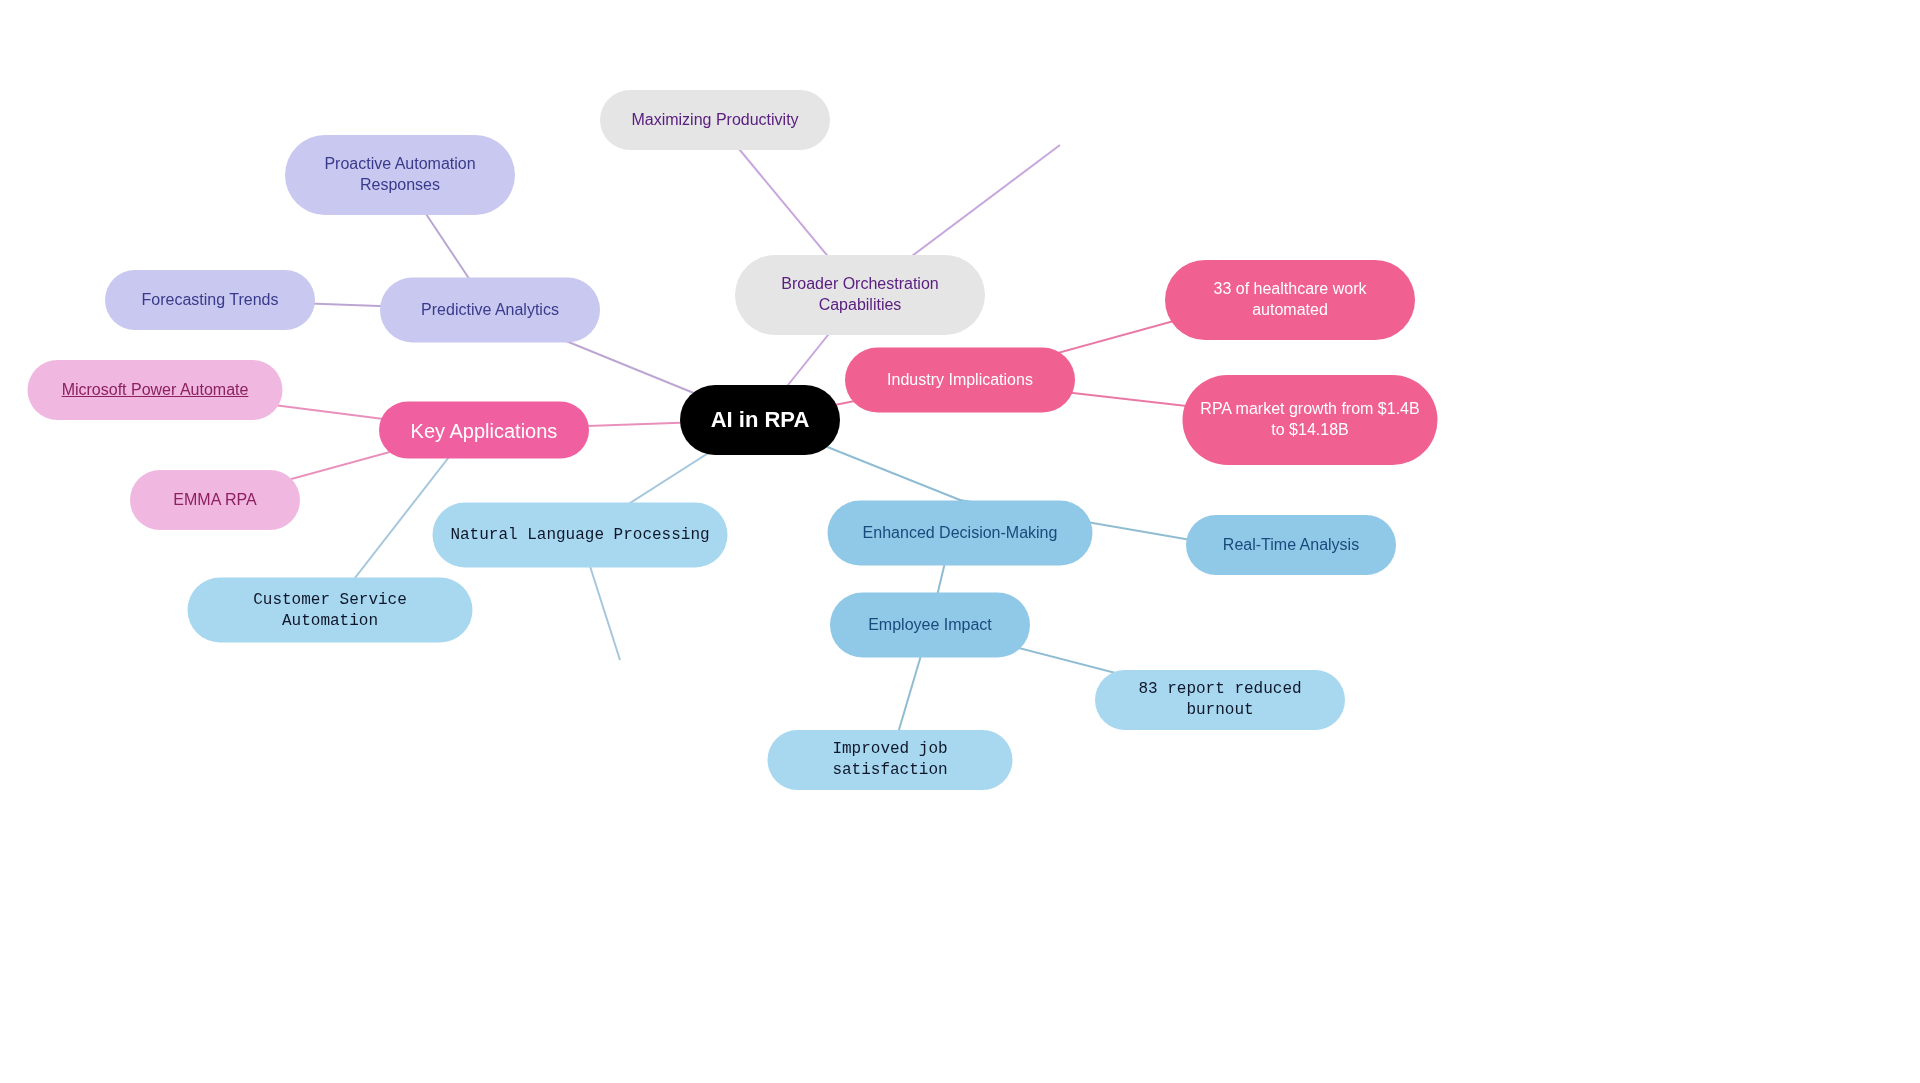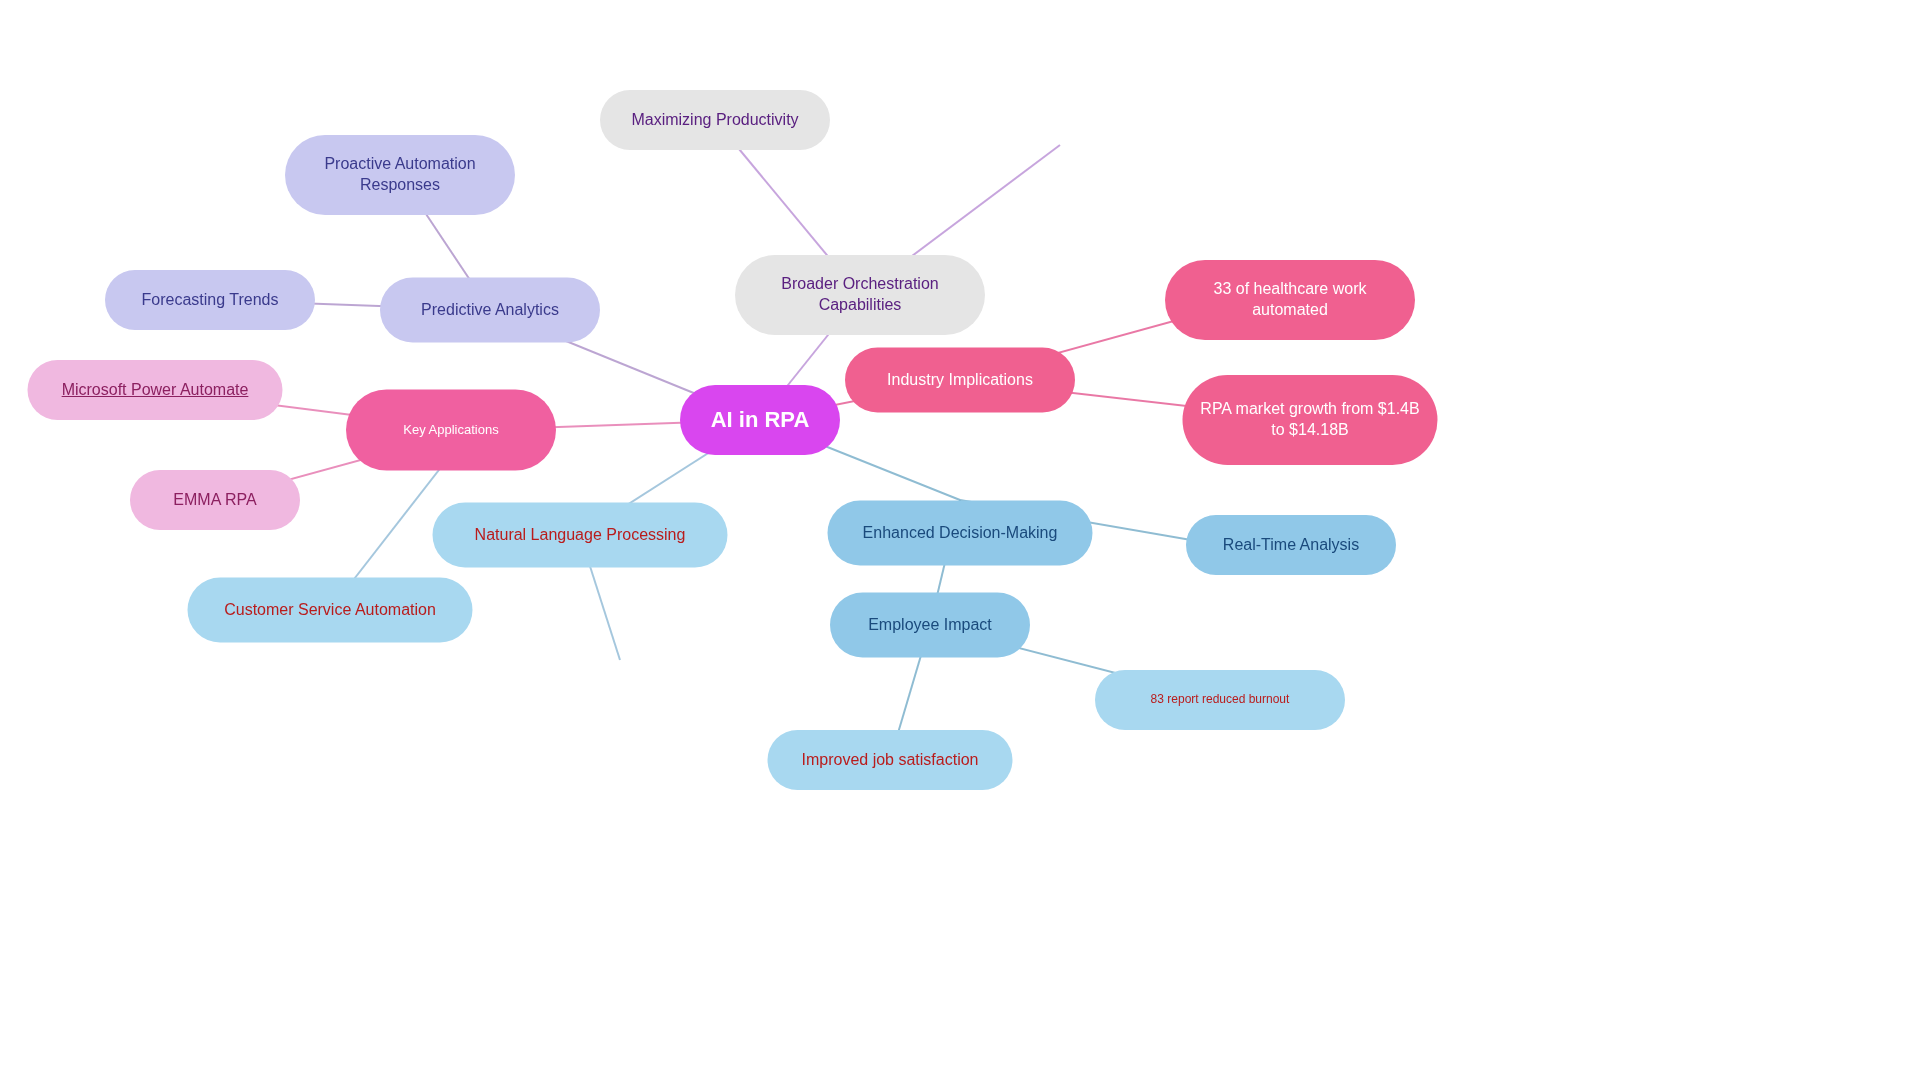--- a/index.html
+++ b/index.html
@@ -28,21 +28,21 @@
       border-radius: 50px;
       display: flex;
       align-items: center;
       justify-content: center;
       text-align: center;
       font-weight: 500;
       cursor: default;
       transform: translate(-50%, -50%);
     }
     .node-center {
-      background: #d946ef;
+      background: #000000;
       color: #ffffff;
       font-size: 22px;
       font-weight: 600;
       width: 160px;
       height: 70px;
       border-radius: 40px;
     }
     .node-purple {
       background: #c8c8f0;
       color: #3a3a8c;
@@ -59,22 +59,23 @@
       color: #fff;
       font-size: 17px;
     }
     .node-pink-hot {
       background: #f06090;
       color: #fff;
       font-size: 17px;
     }
     .node-blue {
       background: #a8d8f0;
-      color: #b91c1c;
+      color: #0f172a;
       font-size: 17px;
+      font-family: Liberation Mono, monospace;
     }
     .node-blue-dark {
       background: #90c8e8;
       color: #1a4a7c;
       font-size: 17px;
     }
     .node-lavender {
       background: #e5e5e5;
       color: #5a2080;
       font-size: 17px;
@@ -104,28 +105,28 @@
       <line x1="960" y1="500" x2="1220" y2="545" stroke="#60a0c0" stroke-width="2" opacity="0.7"></line>
       <line x1="960" y1="500" x2="930" y2="625" stroke="#60a0c0" stroke-width="2" opacity="0.7"></line>
       <line x1="930" y1="625" x2="890" y2="760" stroke="#60a0c0" stroke-width="2" opacity="0.7"></line>
       <line x1="930" y1="625" x2="1220" y2="700" stroke="#60a0c0" stroke-width="2" opacity="0.7"></line>
     </svg>
 
 <div class="node node-center" style="left: 760px; top: 420px; width: 160px; height: 70px;">AI in RPA</div>
     <div class="node node-purple" style="left: 490px; top: 310px; width: 220px; height: 65px; font-size: 16px; line-height: 1.3; padding: 8px 14px;">Predictive Analytics</div>
     <div class="node node-purple" style="left: 400px; top: 175px; width: 230px; height: 80px; font-size: 16px; line-height: 1.3; padding: 8px 14px;">Proactive Automation Responses</div>
     <div class="node node-purple" style="left: 210px; top: 300px; width: 210px; height: 60px; font-size: 16px; line-height: 1.3; padding: 8px 14px;">Forecasting Trends</div>
-    <div class="node node-pink-bright" style="left: 451px; top: 430px; width: 210px; height: 81px; font-size: 13px; line-height: 1.3; padding: 8px 14px;">Key Applications</div>
+    <div class="node node-pink-bright" style="left: 484px; top: 430px; width: 210px; height: 57px; font-size: 20px; line-height: 1.3; padding: 8px 14px;">Key Applications</div>
     <div class="node node-pink-light" style="left: 155px; top: 390px; width: 255px; height: 60px; font-size: 16px; line-height: 1.3; padding: 8px 14px; text-decoration: underline;">Microsoft Power Automate</div>
     <div class="node node-pink-light" style="left: 215px; top: 500px; width: 170px; height: 60px; font-size: 16px; line-height: 1.3; padding: 8px 14px;">EMMA RPA</div>
     <div class="node node-blue" style="left: 330px; top: 610px; width: 285px; height: 65px; font-size: 16px; line-height: 1.3; padding: 8px 14px;">Customer Service Automation</div>
     <div class="node node-blue" style="left: 580px; top: 535px; width: 295px; height: 65px; font-size: 16px; line-height: 1.3; padding: 8px 14px;">Natural Language Processing</div>
     <div class="node node-lavender" style="left: 860px; top: 295px; width: 250px; height: 80px; font-size: 16px; line-height: 1.3; padding: 8px 14px;">Broader Orchestration Capabilities</div>
     <div class="node node-lavender" style="left: 715px; top: 120px; width: 230px; height: 60px; font-size: 16px; line-height: 1.3; padding: 8px 14px;">Maximizing Productivity</div>
     <div class="node node-pink-hot" style="left: 960px; top: 380px; width: 230px; height: 65px; font-size: 16px; line-height: 1.3; padding: 8px 14px;">Industry Implications</div>
     <div class="node node-pink-hot" style="left: 1290px; top: 300px; width: 250px; height: 80px; font-size: 16px; line-height: 1.3; padding: 8px 14px;">33 of healthcare work automated</div>
     <div class="node node-pink-hot" style="left: 1310px; top: 420px; width: 255px; height: 90px; font-size: 16px; line-height: 1.3; padding: 8px 14px;">RPA market growth from $1.4B to $14.18B</div>
     <div class="node node-blue-dark" style="left: 960px; top: 500px; width: 265px; height: 65px; font-size: 16px; line-height: 1.3; padding: 8px 14px; margin-top: 33px;">Enhanced Decision-Making</div>
     <div class="node node-blue-dark" style="left: 1291px; top: 545px; width: 210px; height: 60px; font-size: 16px; line-height: 1.3; padding: 8px 14px;">Real-Time Analysis</div>
     <div class="node node-blue-dark" style="left: 930px; top: 625px; width: 200px; height: 65px; font-size: 16px; line-height: 1.3; padding: 8px 14px;">Employee Impact</div>
     <div class="node node-blue" style="left: 890px; top: 760px; width: 245px; height: 60px; font-size: 16px; line-height: 1.3; padding: 8px 14px;">Improved job satisfaction</div>
-    <div class="node node-blue" style="left: 1220px; top: 700px; width: 250px; height: 60px; font-size: 12px; line-height: 1.3; padding: 8px 14px;">83 report reduced burnout</div>
+    <div class="node node-blue" style="left: 1220px; top: 700px; width: 250px; height: 60px; font-size: 16px; line-height: 1.3; padding: 8px 14px;">83 report reduced burnout</div>
   </div>
 
 </body></html>

